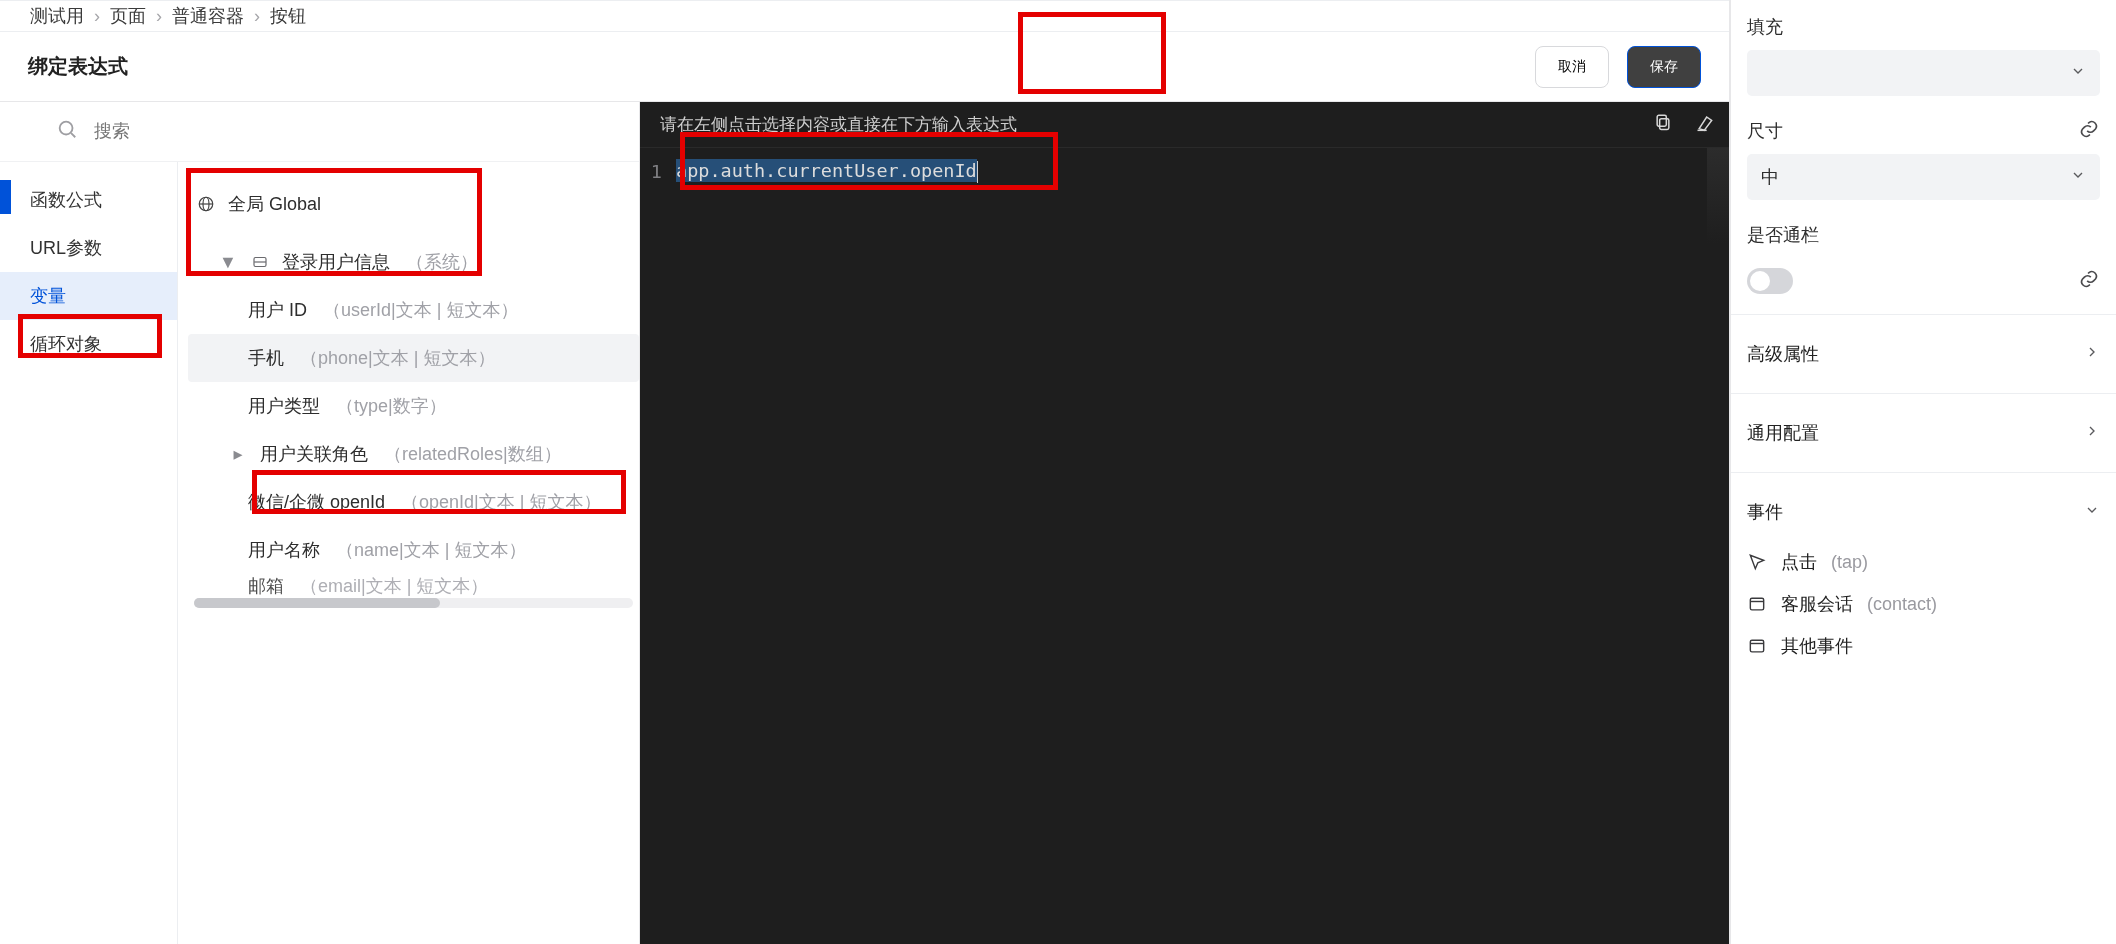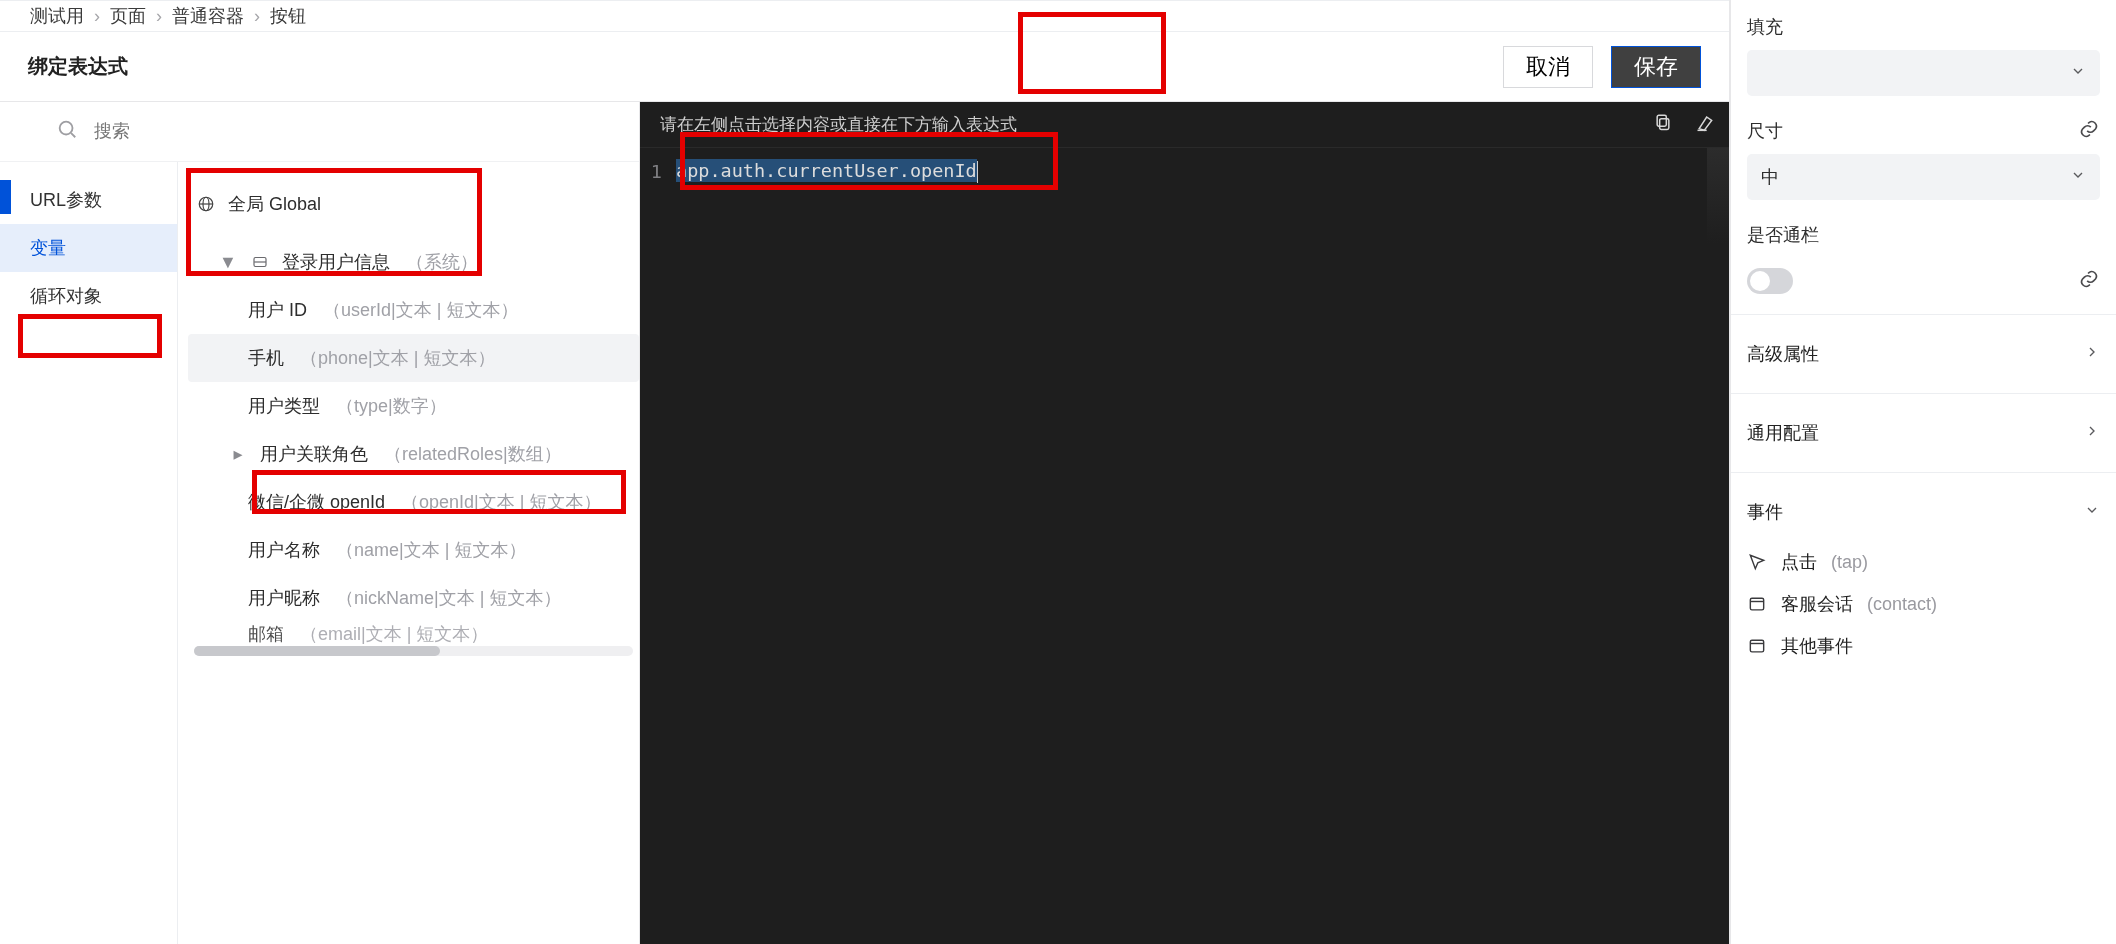--- a/index.html
+++ b/index.html
@@ -8,21 +8,21 @@
 
   
   .left-pane { flex: 1 1 auto; display: flex; flex-direction: column; border-right: 1px solid #e7e7e9; min-width: 0; }
   .crumb-bar { height: 32px; display: flex; align-items: center; padding: 0 30px; color: #333; font-size: 18px; border-bottom: 1px solid #eceef1; border-top: 1px solid #eceef1; background: #fff; }
   .crumb-item { color: #3a3a3a; }
   .crumb-sep { color: #a6a6aa; margin: 0 10px; }
 
   .modal-header { height: 70px; display: flex; align-items: center; justify-content: space-between; padding: 0 28px; border-bottom: 1px solid #e7e7e9; }
   .modal-title { font-size: 20px; font-weight: 600; }
   .modal-actions { display: flex; align-items: center; gap: 18px; }
-  .btn { height: 42px; padding: 0 22px; border-radius: 0; font-size: 22px; display: inline-flex; align-items: center; cursor: pointer; border: 1px solid #d8d9dc; background: #fff; }
+  .btn { height: 42px; padding: 0 22px; border-radius: 8px; font-size: 14px; display: inline-flex; align-items: center; cursor: pointer; border: 1px solid #d8d9dc; background: #fff; }
   .btn-primary { background: #404040; border-color: #0052d9; color: #fff; }
   .hl-red { position: absolute; border: 5px solid #e40000; pointer-events: none; }
 
   .modal-body { flex: 1 1 auto; display: flex; min-height: 0; }
 
   
   .main-col { flex: 0 0 640px; display: flex; flex-direction: column; border-right: 1px solid #e7e7e9; }
   .search-row { height: 60px; display: flex; align-items: center; padding: 0 28px 0 56px; gap: 16px; border-bottom: 1px solid #f0f1f3; }
   .search-icon svg { width: 22px; height: 22px; stroke: #9e9ea2; fill: none; }
   .search-input { border: none; outline: none; font-size: 18px; flex: 1; background: transparent; }
@@ -116,20 +116,21 @@
                   <circle cx="11" cy="11" r="7" stroke-width="2"></circle>
                   <line x1="16.5" y1="16.5" x2="21" y2="21" stroke-width="2"></line>
                 </svg>
         </span>
         <input class="search-input" placeholder="搜索" style="">
       </div>
 
       <div class="cat-tree-row">
 
         <div class="cat-list" style="position:relative;">
+          <div class="cat-item">函数公式</div>
           <div class="cat-item">URL参数</div>
           <div class="cat-item active">变量</div>
           <div class="cat-item">循环对象</div>
           <div class="hl-red" style="left:18px; top:152px; width:144px; height:44px;"></div>
         </div>
 
         <div class="tree">
           <div class="tree-row indent-1">
             <span class="glyph">
               <svg viewBox="0 0 24 24" stroke="#444" fill="none">
@@ -169,24 +170,20 @@
             <span class="title">用户关联角色</span>
             <span class="meta">（relatedRoles|数组）</span>
           </div>
           <div class="tree-row indent-3">
             <span class="title">微信/企微 openId</span>
             <span class="meta">（openId|文本 | 短文本）</span>
           </div>
           <div class="tree-row indent-3">
             <span class="title">用户名称</span>
             <span class="meta">（name|文本 | 短文本）</span>
-          </div>
-          <div class="tree-row indent-3">
-            <span class="title">用户昵称</span>
-            <span class="meta">（nickName|文本 | 短文本）</span>
           </div>
           <div class="tree-row indent-3" style="height:24px; overflow:hidden; opacity:.85;">
             <span class="title">邮箱</span>
             <span class="meta">（email|文本 | 短文本）</span>
           </div>
 
           <div class="scrollbar">
                   <div class="scrollbar-thumb"></div>
                 </div>
 

